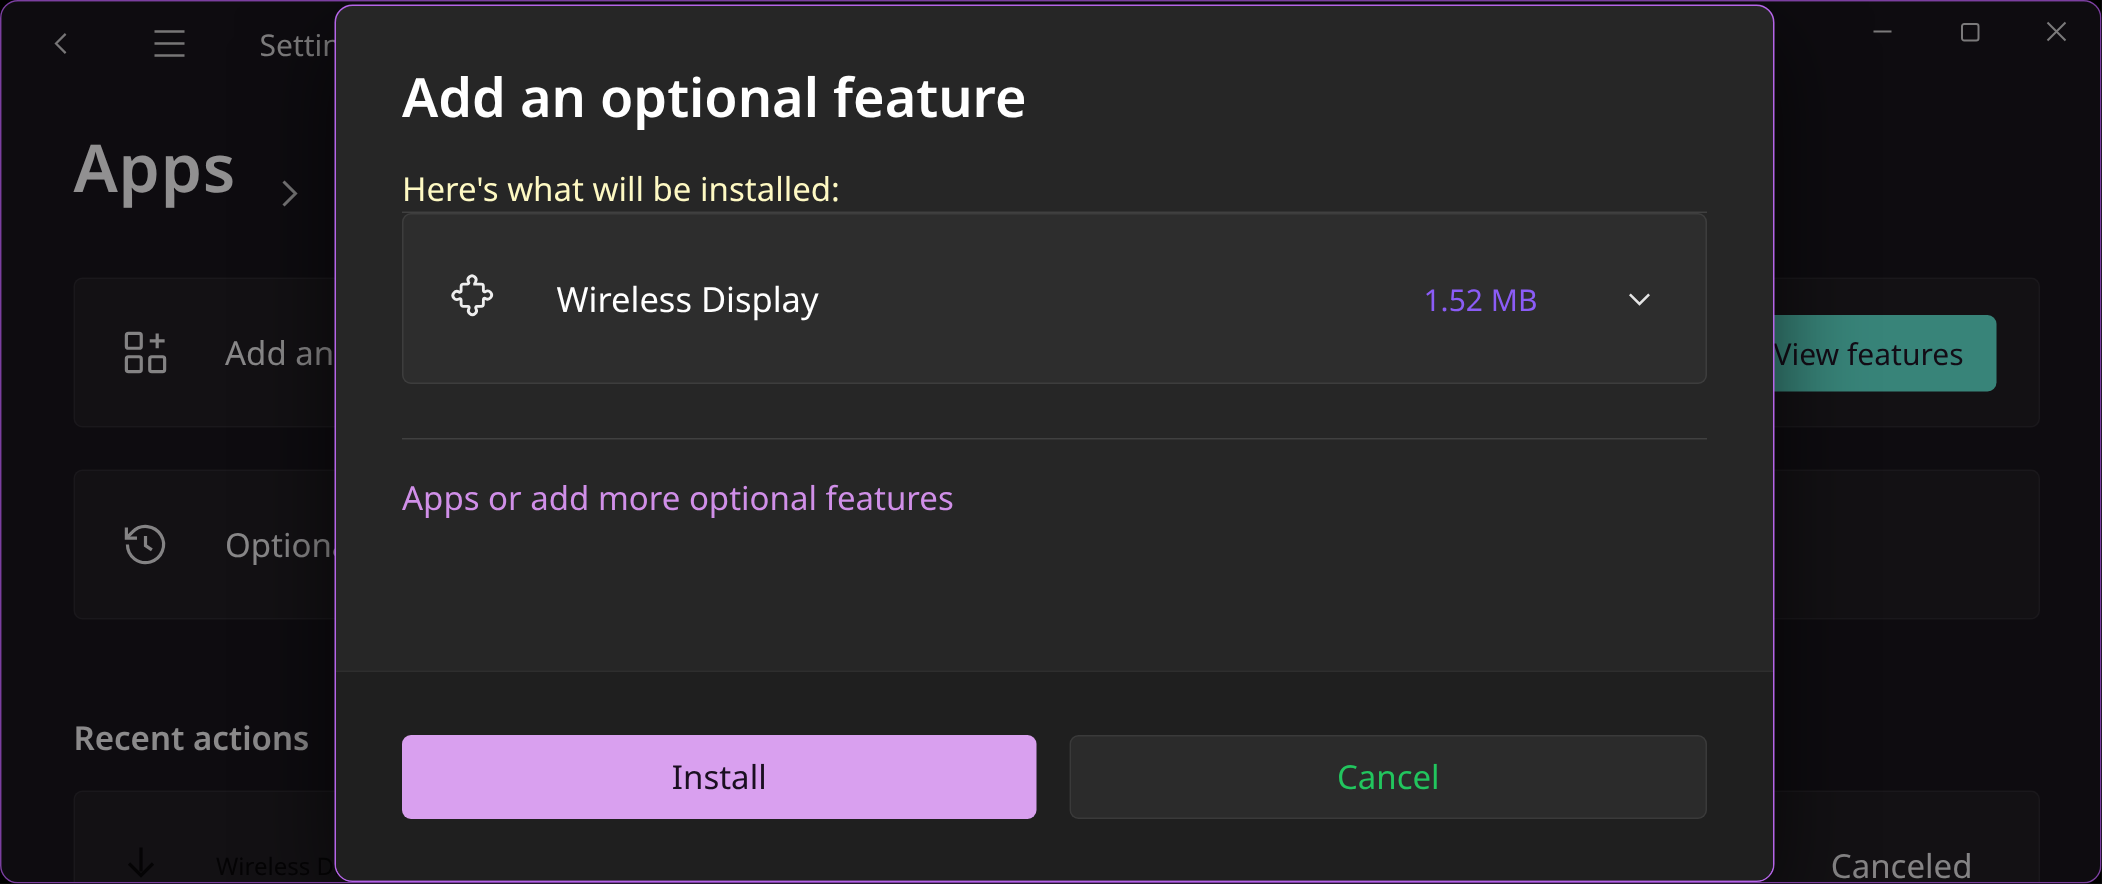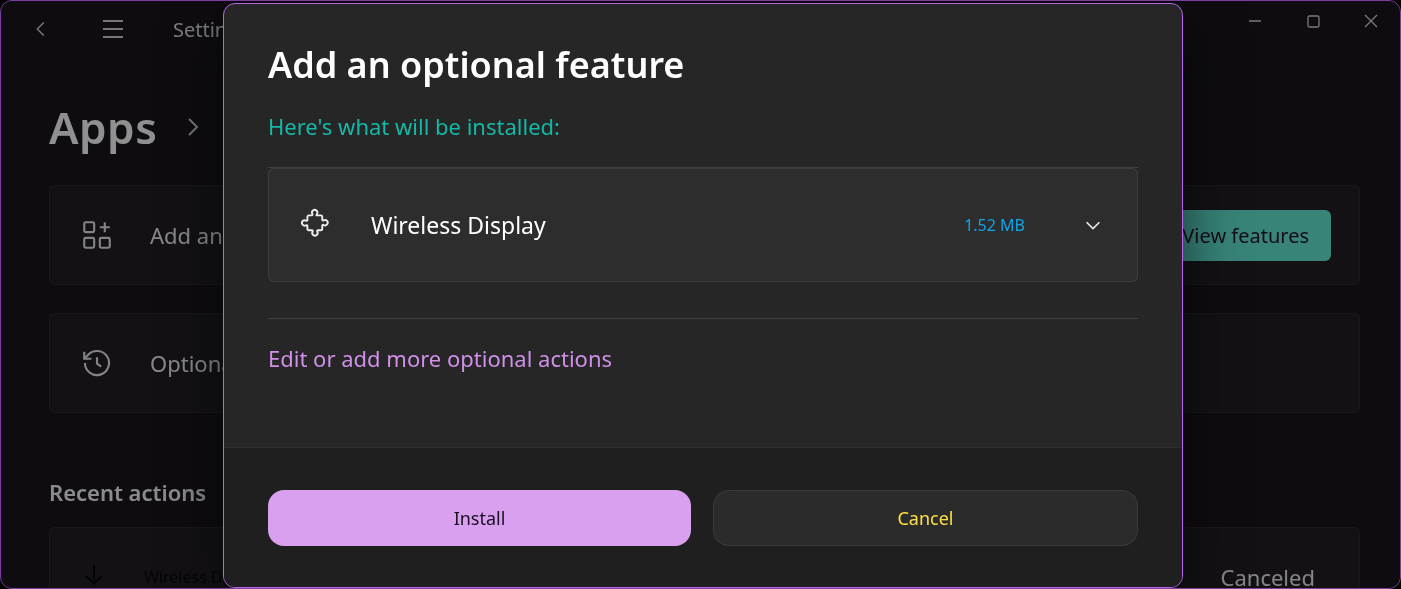--- a/index.html
+++ b/index.html
@@ -4,52 +4,52 @@
 <style>
 *{margin:0;padding:0;box-sizing:border-box;font-family:"Segoe UI Variable","Segoe UI",system-ui,sans-serif;-webkit-font-smoothing:antialiased}
 html,body{width:1401px;height:589px;overflow:hidden;background:#000}
 .window{position:relative;width:1401px;height:589px;background:#121015;border:1px solid #7b3fa0;border-radius:12px;overflow:hidden}
 .titlebar{position:absolute;top:0;left:0;right:0;height:56px;display:flex;align-items:center;padding:0 8px}
 .back-btn{width:48px;height:48px;display:flex;align-items:center;justify-content:center;color:#d0d0d0;margin-left:8px}
 .hamburger{width:48px;height:48px;display:flex;align-items:center;justify-content:center;color:#d0d0d0;margin-left:24px}
 .app-title{color:#dcdcdc;font-size:20px;margin-left:36px}
 .window-controls{position:absolute;top:0;right:0;display:flex;height:40px}
 .wc{width:58px;height:40px;display:flex;align-items:center;justify-content:center;color:#d8d8d8}
-.crumbs{position:absolute;top:96px;left:48px;display:flex;align-items:center;gap:28px;color:#fff}
+.crumbs{position:absolute;top:80px;left:48px;display:flex;align-items:flex-end;gap:28px;color:#fff}
 .crumb-apps{font-size:44px;font-weight:600;letter-spacing:.5px}
 .crumb-chevron{font-size:24px;color:#cfcfcf}
 .cards{position:absolute;top:184px;left:48px;right:40px;display:flex;flex-direction:column;gap:28px}
 .card{height:100px;background:rgba(255,255,255,.035);border:1px solid rgba(255,255,255,.06);border-radius:6px;display:flex;align-items:center;padding:0 28px;gap:34px}
 .card .ic{width:38px;height:38px;display:flex;align-items:center;justify-content:center;color:#e8e8e8;flex-shrink:0}
 .card .lbl{color:#f0f0f0;font-size:22px}
 .card .right-btn{margin-left:auto}
 .btn-accent{background:#5eead4;color:#1a1020;font-size:20px;font-weight:400;padding:12px 22px;border-radius:6px;border:none}
 .btn-ghost{background:rgba(255,255,255,.05);color:#eee;font-size:20px;padding:12px 22px;border-radius:6px;border:1px solid rgba(255,255,255,.08)}
 .section-title{color:#f5f5f5;font-size:22px;font-weight:600}
 .recent-row{height:100px;background:rgba(255,255,255,.035);border:1px solid rgba(255,255,255,.06);border-radius:6px;display:flex;align-items:center;padding:0 28px;gap:34px}
 .recent-status{margin-left:auto;color:#eaeaea;font-size:22px;margin-right:16px}
 .overlay{position:absolute;inset:0;background:rgba(10,8,12,.45)}
 .dialog{position:absolute;top:2px;left:222px;width:960px;height:585px;background:#262626;border:1.5px solid #b565e8;border-radius:12px;display:flex;flex-direction:column;overflow:hidden;box-shadow:0 20px 60px rgba(0,0,0,.6)}
 .dialog-body{flex:1;padding:36px 44px 0 44px;overflow:hidden}
 .dialog-title{color:#fff;font-size:36px;font-weight:600;margin-bottom:22px}
-.dialog-sub{color:#14b8a6;font-size:22px;margin-bottom:26px}
+.dialog-sub{color:#fef9c3;font-size:22px;}
 .feature-list{border-top:1px solid rgba(255,255,255,.12)}
 .feature-item{display:flex;align-items:center;height:114px;background:rgba(255,255,255,.035);border:1px solid rgba(255,255,255,.08);border-radius:6px;margin-top:0;padding:0 28px;gap:34px}
 .feature-list .feature-item{margin-top:0}
 .feature-list{padding-top:0}
 .feature-item .ic{width:40px;height:40px;display:flex;align-items:center;justify-content:center;color:#eee}
 .feature-name{color:#fff;font-size:23px}
-.feature-size{margin-left:auto;color:#0ea5e9;font-size:16px}
+.feature-size{margin-left:auto;color:#8b5cf6;font-size:20px}
 .feature-chev{width:32px;height:32px;display:flex;align-items:center;justify-content:center;color:#e5e5e5;margin-left:18px}
 .divider{height:1px;background:rgba(255,255,255,.12);margin-top:36px;margin-bottom:24px}
 .edit-link{color:#d08fe8;font-size:22px}
 .dialog-foot{height:140px;background:#1f1f1f;border-top:1px solid rgba(255,255,255,.07);display:flex;align-items:center;padding:0 44px;gap:22px}
-.dbtn{flex:1;height:56px;border-radius:16px;font-size:18px;display:flex;align-items:center;justify-content:center;border:none}
+.dbtn{flex:1;height:56px;border-radius:6px;font-size:22px;display:flex;align-items:center;justify-content:center;border:none}
 .dbtn.primary{background:#d9a0ef;color:#1a0f20}
-.dbtn.secondary{background:rgba(255,255,255,.055);color:#fde047;border:1px solid rgba(255,255,255,.07)}
+.dbtn.secondary{background:rgba(255,255,255,.055);color:#22c55e;border:1px solid rgba(255,255,255,.07)}
 svg{display:block}
 .sect-wrap{position:absolute;top:476px;left:48px;right:40px;display:flex;flex-direction:column;gap:20px}
 </style>
 </head>
 <body>
 
 <div class="window">
 
   <div class="titlebar">
     <div class="back-btn">
@@ -148,21 +148,21 @@
           <span class="feature-name">Wireless Display</span>
           <span class="feature-size">1.52 MB</span>
           <span class="feature-chev">
             <svg width="22" height="22" viewBox="0 0 24 24" fill="none" stroke="currentColor" stroke-width="1.8">
                 <path d="M5 9l7 7 7-7"></path>
               </svg>
           </span>
         </div>
       </div>
       <div class="divider"></div>
-      <a class="edit-link">Edit or add more optional actions</a>
+      <a class="edit-link">Apps or add more optional features</a>
     </div>
     <div class="dialog-foot">
       <button class="dbtn primary">Install</button>
       <button class="dbtn secondary">Cancel</button>
     </div>
   </div>
 
 </div>
 
 </body></html>

